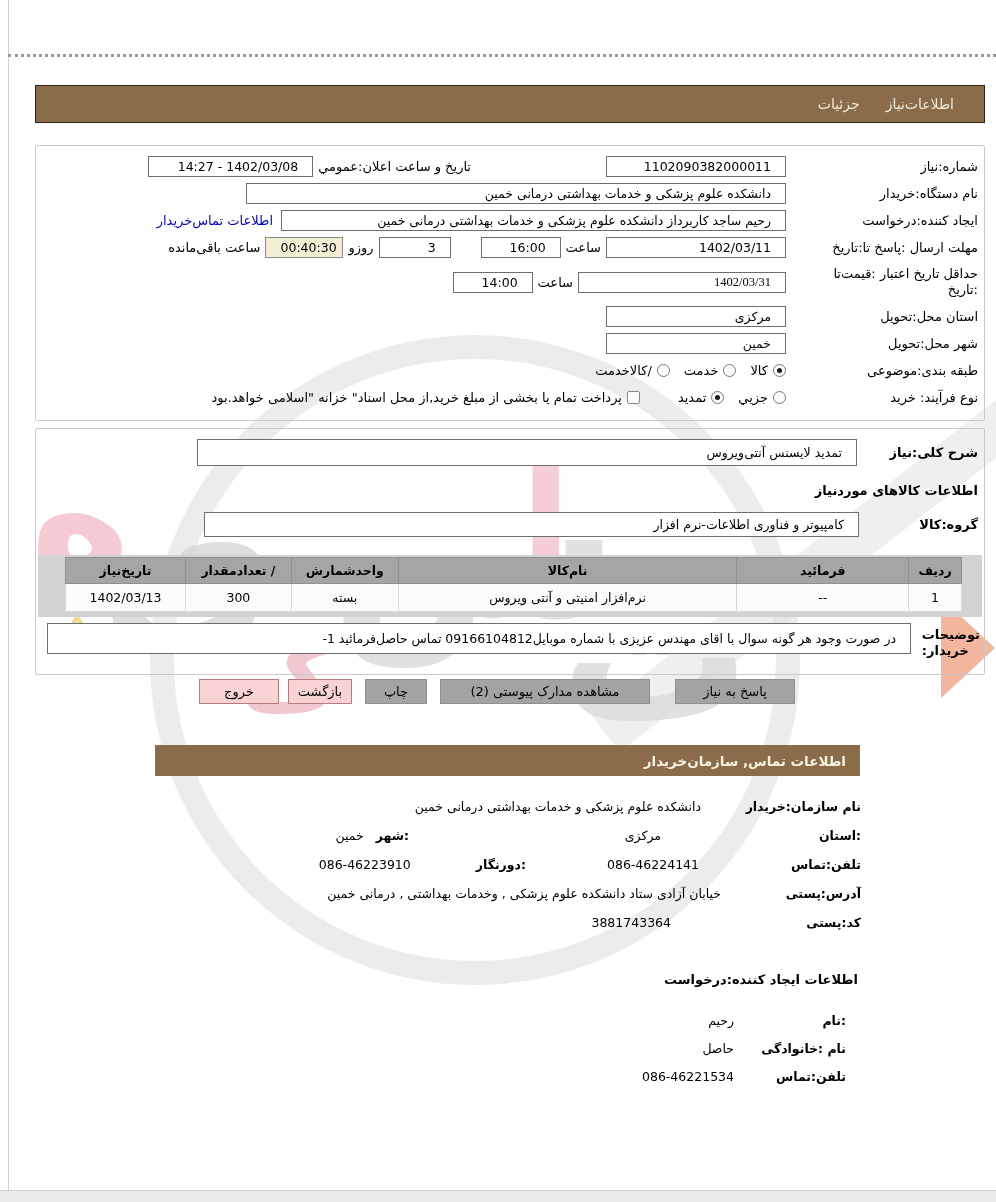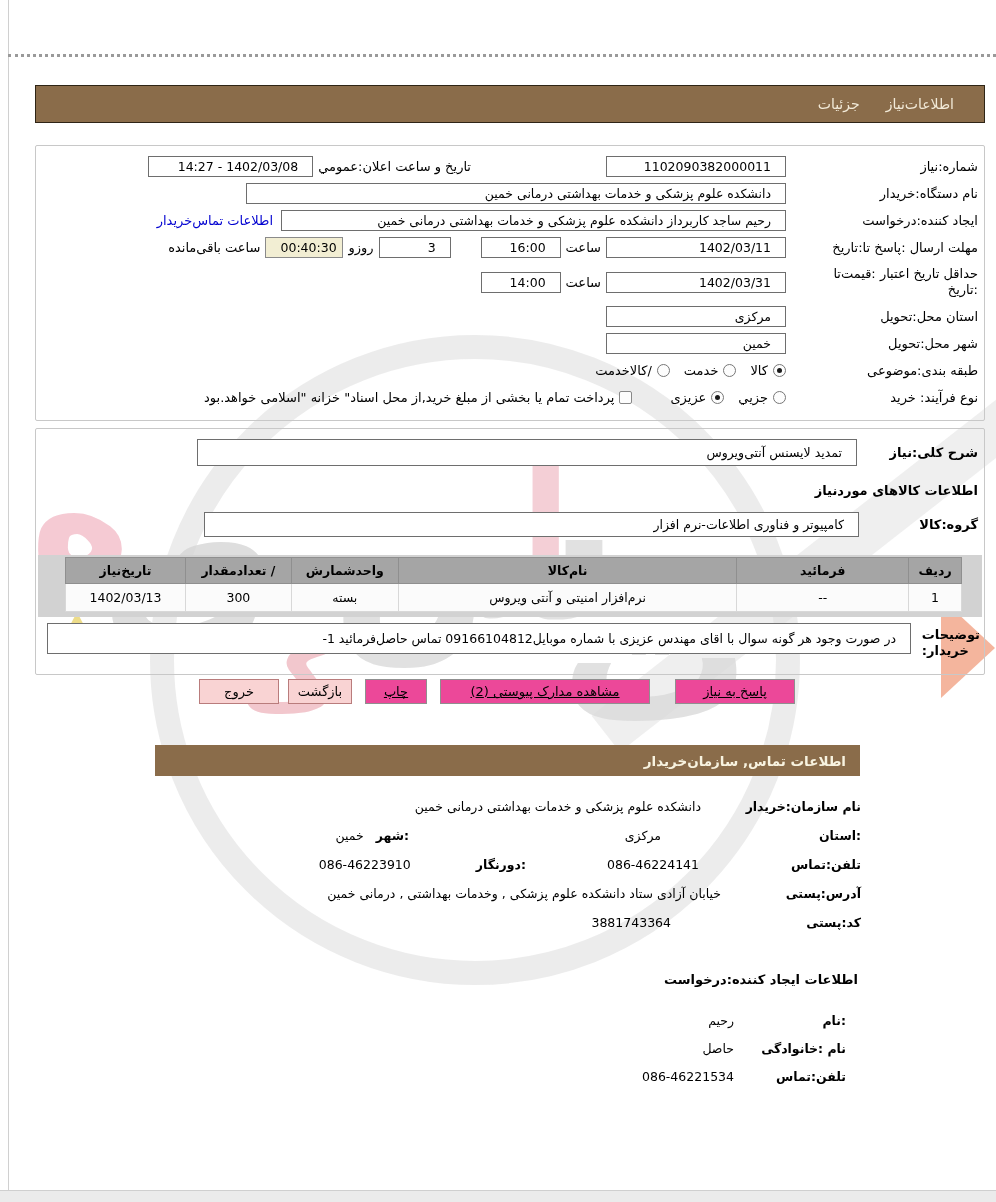--- a/index.html
+++ b/index.html
@@ -65,21 +65,21 @@
   .table-band { position:absolute; top:126px; left:2px; width:944px; height:62px; background:#d2d2d2; }
   table.goods { position:absolute; top:128px; left:29px; width:897px; border-collapse:collapse; direction:rtl; font-size:12.5px; background:#fbfbfb; }
   table.goods th { background:#a5a5a5; border:1px solid #8f8f8f; font-weight:bold; height:26px; text-align:center; }
   table.goods td { border:1px solid #d8d8d8; height:28px; text-align:center; background:#fbfbfb; }
   .notes-label { top:198px; right:4px; }
   .notes-box { position:absolute; top:194px; right:73px; width:864px; height:31px; line-height:29px; }
 
   
   .btnrow { position:absolute; top:679px; right:201px; display:flex; direction:rtl; }
   .btn { height:25px; border:1px solid #8f8f8f; font-size:13px; text-align:center; line-height:23px; flex:none; cursor:pointer; font-family:"DejaVu Sans",sans-serif; }
-  .btn-green { background:#ec4899;text-decoration:underline; }
+  .btn-green { background:#a3a3a3; }
   .btn-pink  { background:#f9d3d3; border-color:#b97c7c; }
   .b-reply { width:120px; } .b-attach { width:210px; margin-right:25px; }
   .b-print { width:62px; margin-right:13px; } .b-back { width:64px; margin-right:13px; }
   .b-exit { width:80px; margin-right:9px; }
 
   
   .secbar { position:absolute; left:155px; top:745px; width:705px; height:31px; background:#8a6c4a;
             color:#f8f3e0; font-weight:bold; font-size:13.5px; display:flex; align-items:center;
             flex-direction:row-reverse; padding-right:14px; }
   .info { position:absolute; left:255px; top:792px; width:606px; font-size:12.5px; }
@@ -151,21 +151,21 @@
       <div class="gap30"></div>
       <div class="ibox ltr" style="width:72px;">3</div>
       <div class="slab">روزو</div>
       <div class="ibox ybox ltr" style="width:78px;">00:40:30</div>
       <div class="slab">ساعت باقی‌مانده</div>
     </div>
 
     <div class="frow tall">
       <div class="flab">حداقل تاریخ اعتبار :قیمت‌تا
 :تاریخ</div>
-      <div class="ibox ltr" style="width:180px;">1402/03/31</div>
+      <div class="ibox ltr" style="width:208px;font-family:Liberation Serif, serif;">1402/03/31</div>
       <div class="slab">ساعت</div>
       <div class="ibox ltr" style="width:80px;">14:00</div>
     </div>
 
     <div class="frow">
       <div class="flab">استان محل:تحویل</div>
       <div class="ibox" style="width:180px;">مرکزی</div>
     </div>
 
     <div class="frow">
@@ -181,21 +181,21 @@
       <span class="optlab">خدمت</span>
       <span class="radio"></span>
       <span class="optlab">/کالاخدمت</span>
     </div>
 
     <div class="frow">
       <div class="flab">نوع فرآیند: خرید</div>
       <span class="radio"></span>
       <span class="optlab">جزيي</span>
       <span class="radio sel"></span>
-      <span class="optlab">عزیزی</span>
+      <span class="optlab">تمدید</span>
       <div class="gap24"></div>
       <span class="checkbox"></span>
       <span class="optlab">پرداخت تمام یا بخشی از مبلغ خرید,از محل اسناد" خزانه "اسلامی خواهد.بود</span>
     </div>
   </div>
 
   <div class="panel panel2">
     <div class="p2lab desc-label">شرح کلی:نیاز</div>
     <div class="ibox desc-box">تمدید لایسنس آنتی‌ویروس</div>
 

